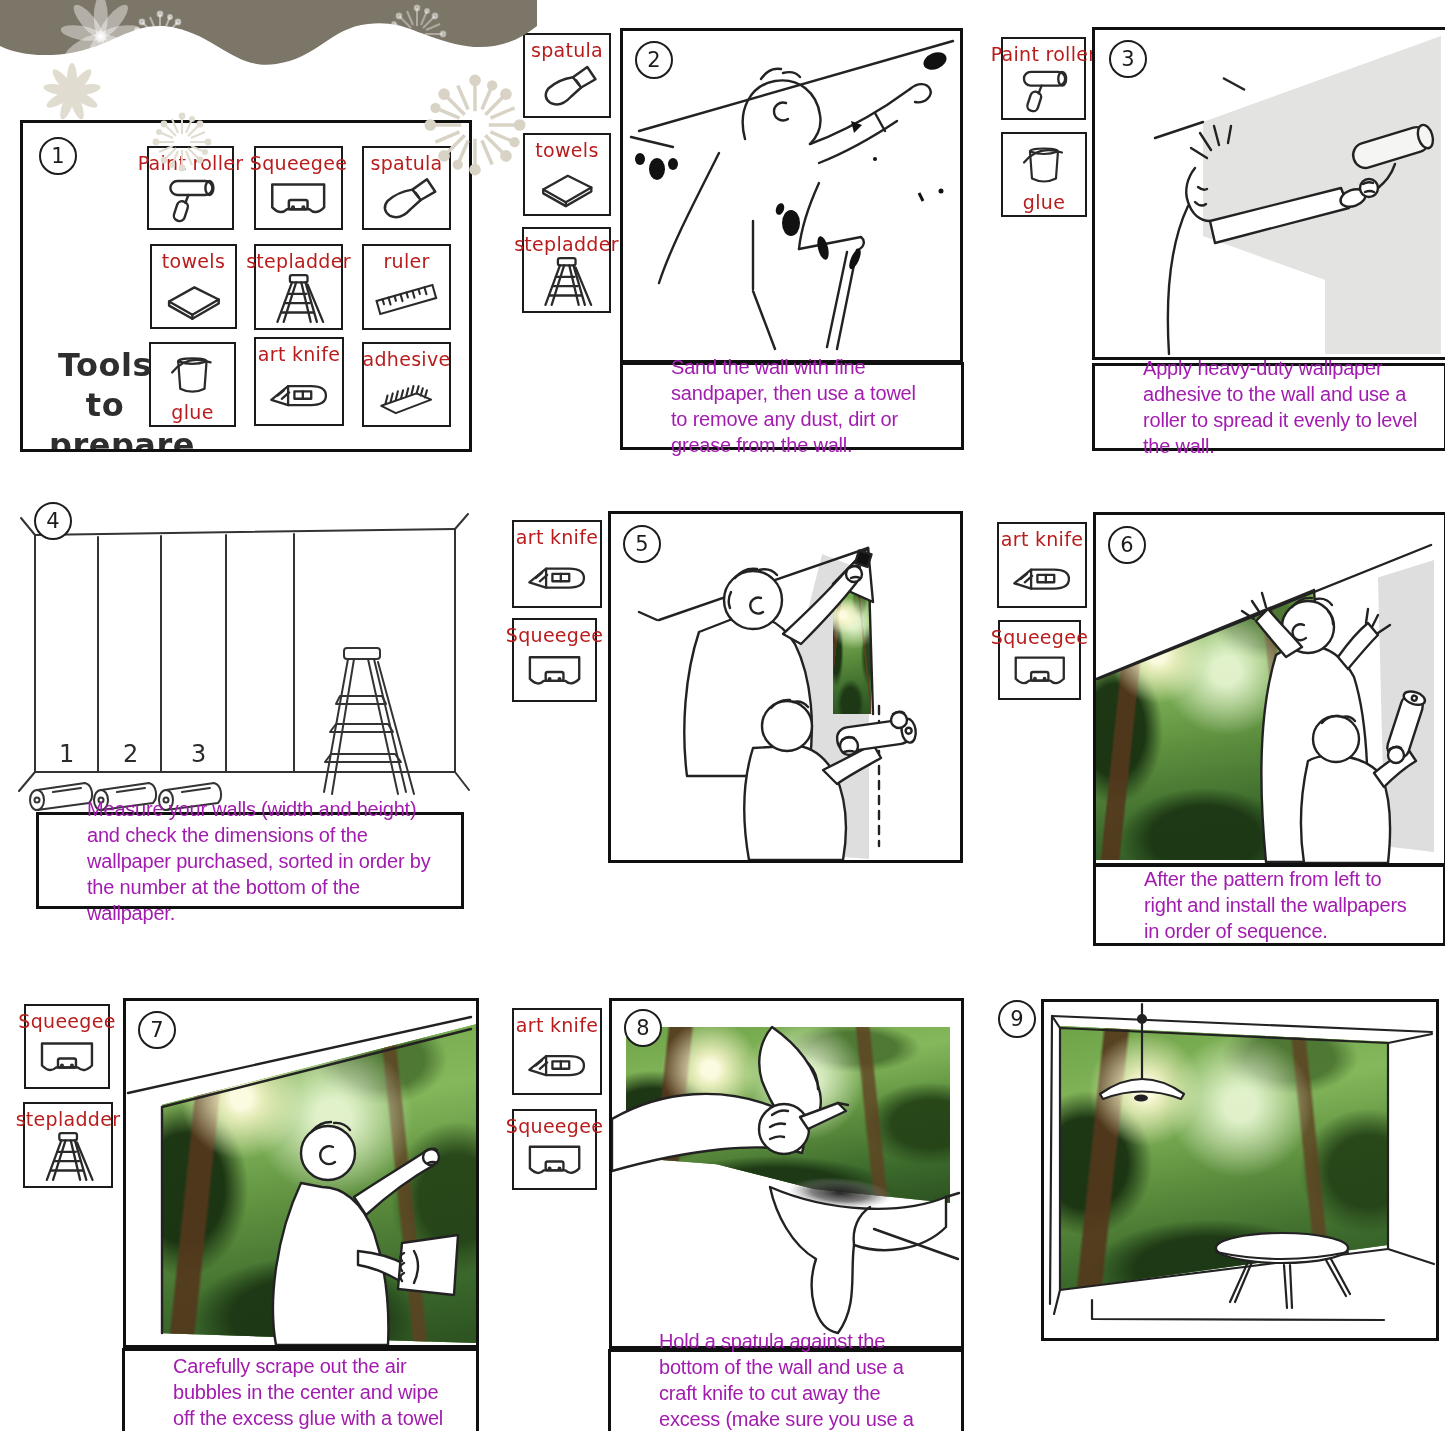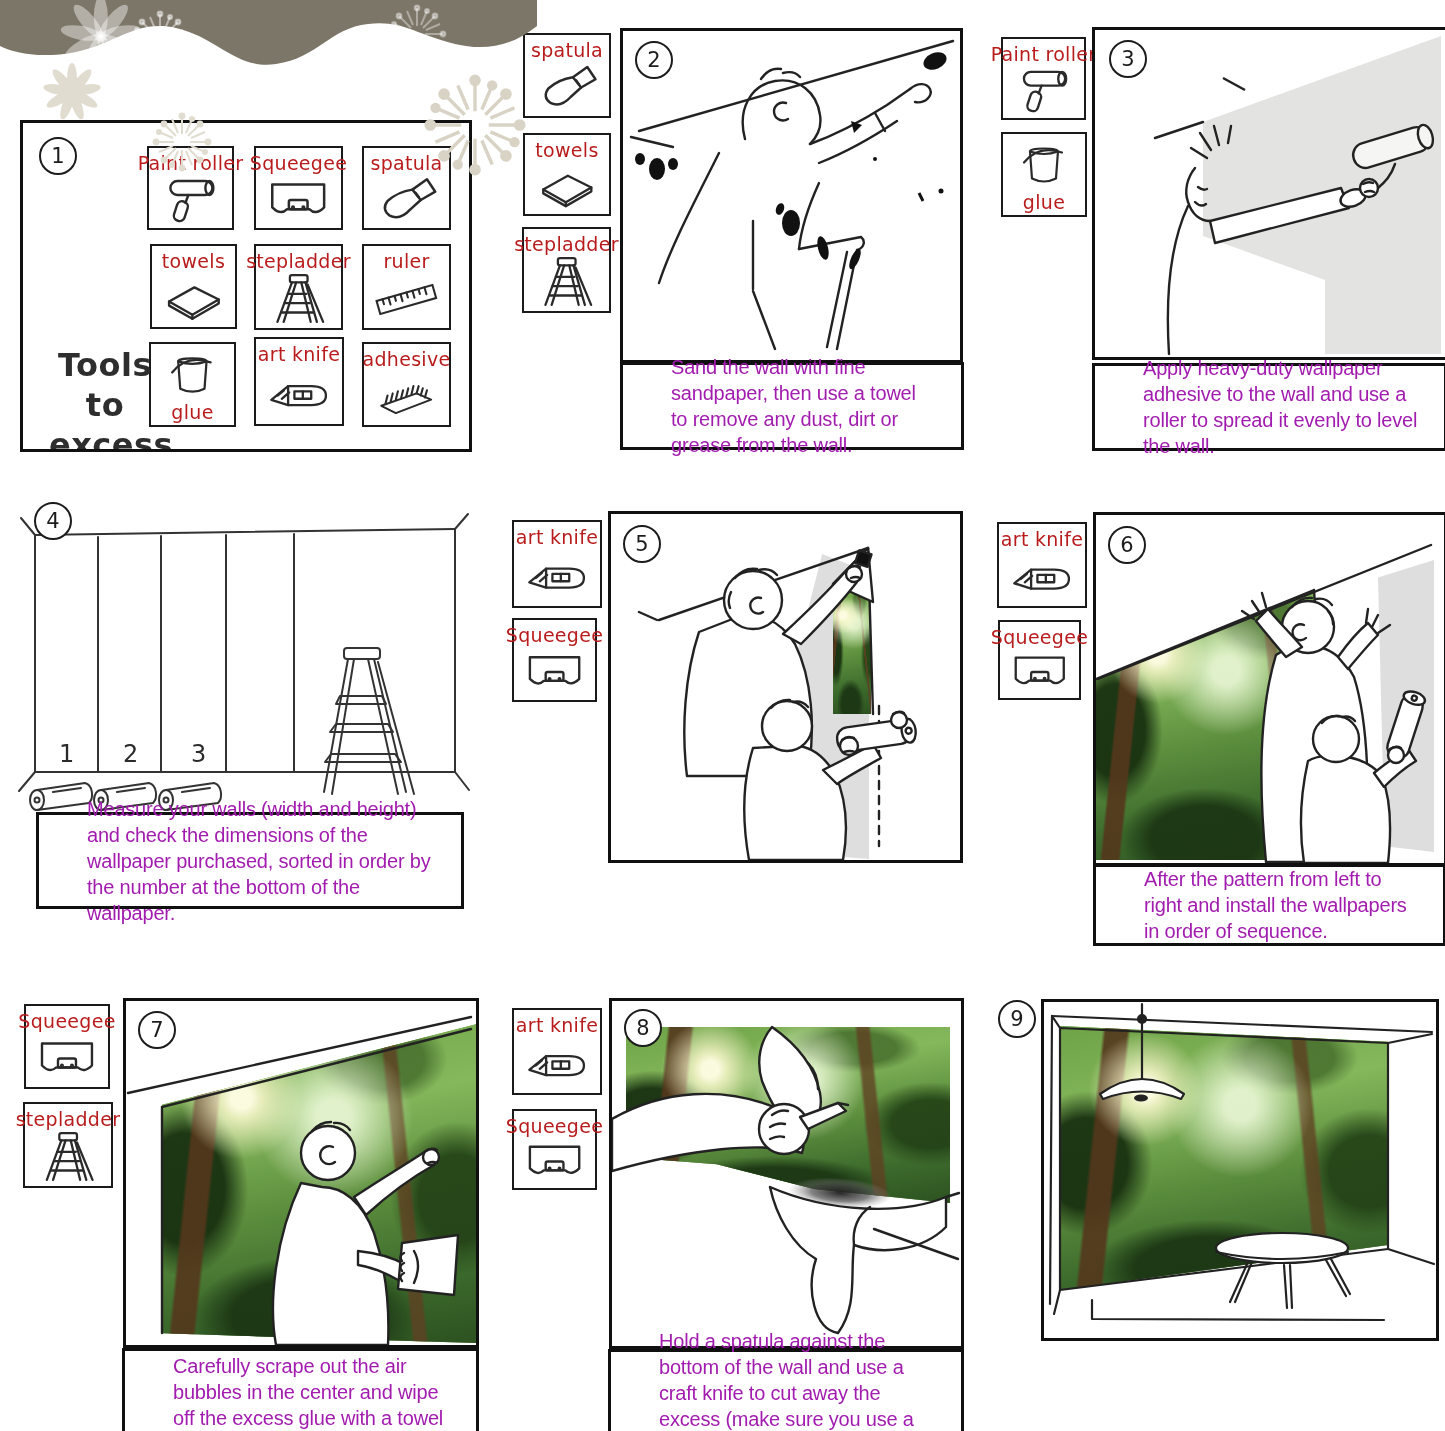--- a/index.html
+++ b/index.html
@@ -161,21 +161,21 @@
       </g>
   </svg>
 
   <div class="panel" style="left:20px;top:120px;width:446px;height:326px;">
     <div class="numchip" style="left:16px;top:14px;">
         <span>1</span>
       </div>
     <div class="tools-head">
       <div>Tools</div>
       <div>to</div>
-      <div>excess</div>
+      <div>prepare</div>
     </div>
     <div class="toolbox" style="left:124px;top:23px;width:87px;height:84px;">
       <span class="lbl">Paint roller</span>
       <svg viewBox="0 0 64 52">
           <use href="#i-roller"></use>
         </svg>
     </div>
     <div class="toolbox" style="left:231px;top:23px;width:89px;height:84px;">
       <span class="lbl">Squeegee</span>
       <svg viewBox="0 0 64 48">

